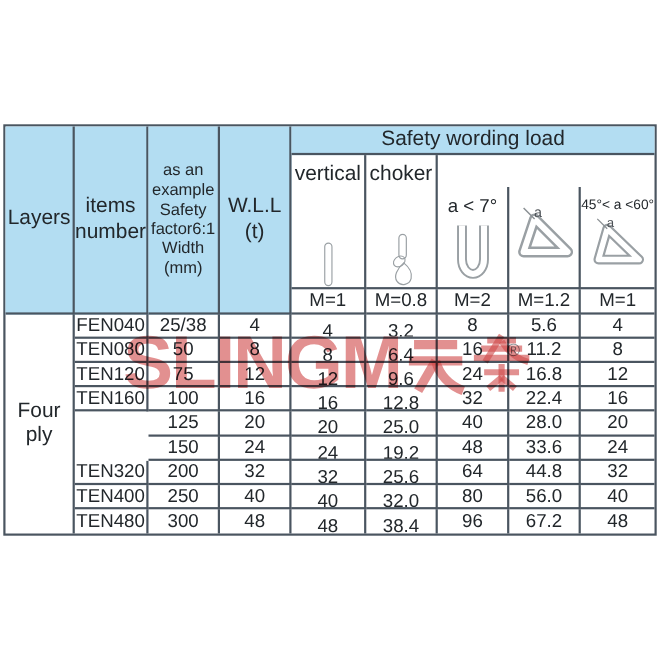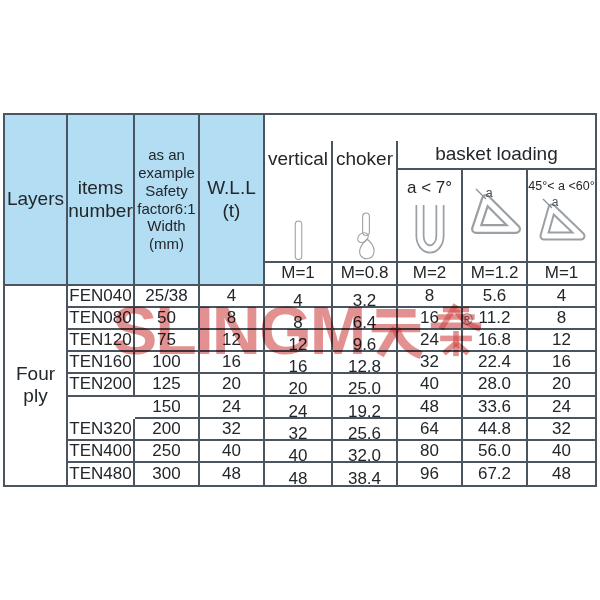--- a/index.html
+++ b/index.html
@@ -69,38 +69,38 @@
 number</div>
     <div class="c blue f19" style="grid-area:1/1/5/2">Layers</div>
     <div class="c blue f15 pre" style="grid-area:1/3/5/4">as an
 example
 Safety
 factor6:1
 Width
 (mm)</div>
     <div class="c blue f19 pre" style="grid-area:1/4/5/5">W.L.L
 (t)</div>
+    <div class="c blue f19 no-r" style="grid-area:1/5/2/10">Safety wording load</div>
 
     <div class="c col lblpad" style="grid-area:2/5/4/6">
       <span class="f19">vertical</span>
       <svg width="17" height="62" viewBox="0 0 17 62" style="margin-top:12px">
         <rect x="3.5" y="1.5" width="10" height="59" rx="5" fill="none" stroke="#9aa0a4" stroke-width="1.6"></rect>
       </svg>
     </div>
 
     <div class="c col lblpad" style="grid-area:2/6/4/7">
       <span class="f19">choker</span>
       <svg width="40" height="72" viewBox="0 0 40 72" style="margin-top:4px">
         <rect x="16.5" y="1.5" width="10" height="33" rx="5" fill="none" stroke="#9aa0a4" stroke-width="1.6"></rect>
         <ellipse cx="17" cy="38" rx="8.5" ry="6.5" transform="rotate(-38 17 38)" fill="none" stroke="#9aa0a4" stroke-width="1.5"></ellipse>
         <path d="M23,40 C14,48 9,58 14,65 C19,72 31,70 33,61 C35,52 28,44 23,40 Z" fill="none" stroke="#9aa0a4" stroke-width="1.6"></path>
       </svg>
     </div>
 
-    <div class="c f19 no-r" style="grid-area:2/7/3/10">basket loading</div>
 
     <div class="c col" style="grid-area:3/7/4/8;padding-top:8px">
       <span class="f17">a &lt; 7°</span>
       <svg width="36" height="54" viewBox="0 0 36 54" style="margin-top:6px">
         <path d="M8,1 L8,32 A10,13 0 0 0 28,32 L28,1" fill="none" stroke="#9aa0a4" stroke-width="9" stroke-linejoin="round"></path>
         <path d="M8,1 L8,32 A10,13 0 0 0 28,32 L28,1" fill="none" stroke="#ffffff" stroke-width="5.5" stroke-linejoin="round"></path>
       </svg>
     </div>
 
     <div class="c col" style="grid-area:3/8/4/9;padding-top:16px">
@@ -176,21 +176,20 @@
     <div class="c d low" style="grid-area:8/5/9/6">
         <span>16</span>
       </div>
     <div class="c d low" style="grid-area:8/6/9/7">
         <span>12.8</span>
       </div>
     <div class="c d" style="grid-area:8/7/9/8">32</div>
     <div class="c d" style="grid-area:8/8/9/9">22.4</div>
     <div class="c d no-r" style="grid-area:8/9/9/10">16</div>
 
-    <div class="c d" style="grid-area:9/2/10/3">TEN200</div>
     <div class="c d" style="grid-area:9/3/10/4">125</div>
     <div class="c d" style="grid-area:9/4/10/5">20</div>
     <div class="c d low" style="grid-area:9/5/10/6">
         <span>20</span>
       </div>
     <div class="c d low" style="grid-area:9/6/10/7">
         <span>25.0</span>
       </div>
     <div class="c d" style="grid-area:9/7/10/8">40</div>
     <div class="c d" style="grid-area:9/8/10/9">28.0</div>

